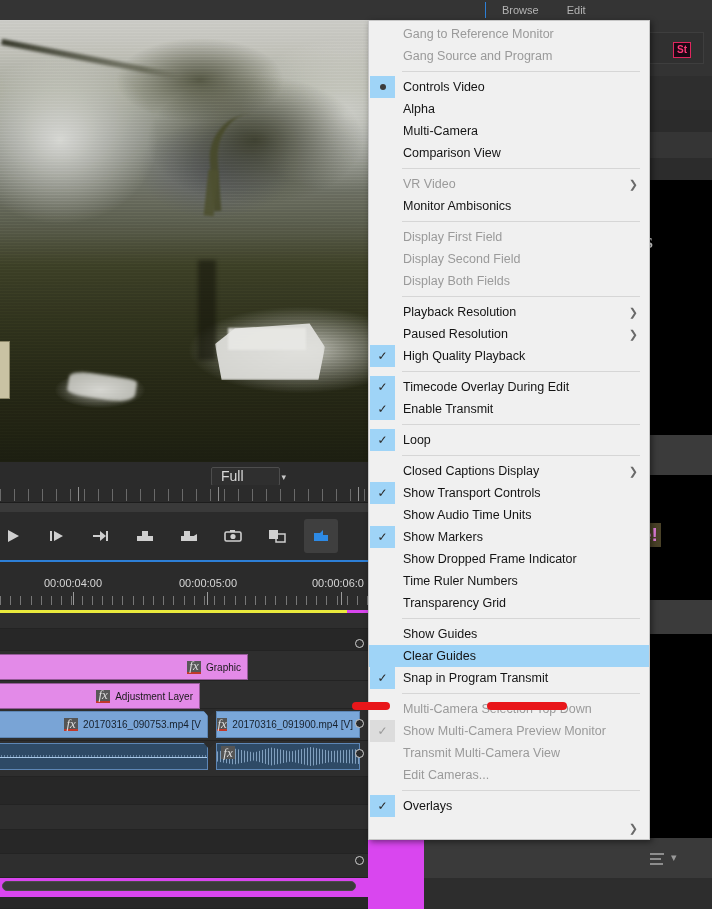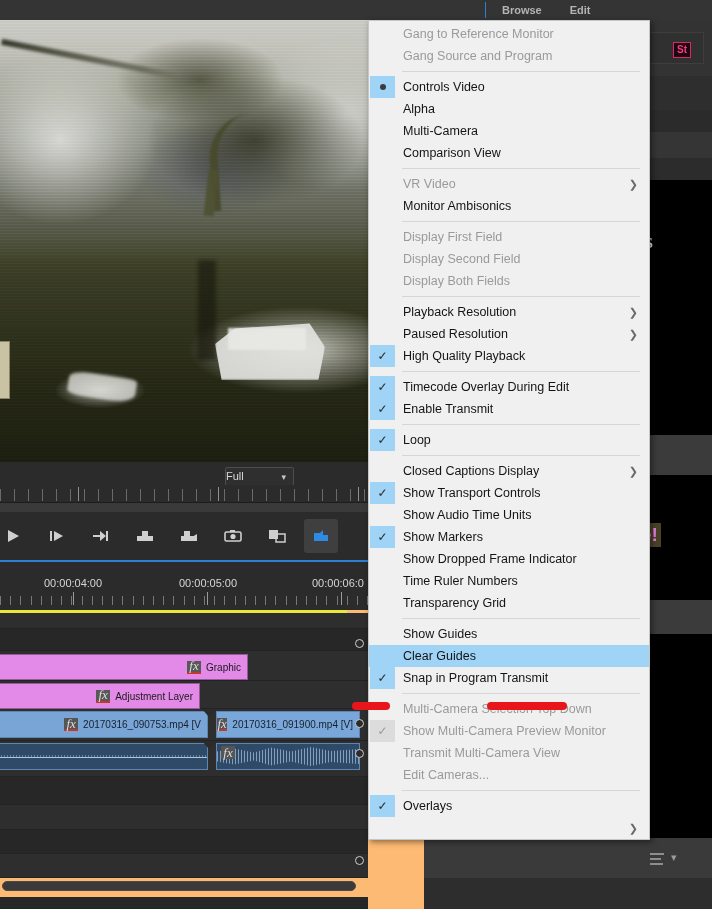--- a/index.html
+++ b/index.html
@@ -16,21 +16,20 @@
 
   
   .menubar {
     position: absolute; left: 0; top: 0; width: 712px; height: 20px;
     background: #343434;
   }
   .mb-tabs { position: absolute; left: 488px; top: 0; height: 20px; display: flex; align-items: center; }
   .mb-tab {
     color: #b4b4b4; font-size: 11px; padding: 0 14px; line-height: 20px;
     white-space: nowrap;
-    font-weight: bold;
   }
   .mb-divider {
     position: absolute; left: 485px; top: 2px; width: 1px; height: 16px; background: #2d7fd6;
   }
 
   
   .monitor {
     position: absolute; left: 0; top: 20px; width: 368px; height: 442px;
     overflow: hidden; background: #000;
   }
@@ -100,23 +99,23 @@
     position: absolute; left: -6px; top: 321px; width: 16px; height: 58px;
     background: #c9c2a3; border: 1px solid #8b8668; filter: blur(.3px);
   }
 
   
   .mon-bar {
     position: absolute; left: 0; top: 462px; width: 368px; height: 30px;
     background: #2b2b2b;
   }
   .fit-select {
-    position: absolute; right: 74px; top: 5px; width: 69px; height: 19px;
+    position: absolute; right: 88px; top: 5px; width: 69px; height: 19px;
     background: #2f2f2f; border: 1px solid #4d4d4d; border-radius: 2px;
-    color: #d8d8d8; font-size: 11px; line-height: 17px; 
+    color: #d8d8d8; font-size: 14px; line-height: 17px; padding-left: 9px;
   }
   .fit-chev {
     position: absolute; right: 82px; top: 10px; color: #c8c8c8; font-size: 9px;
   }
 
   
   .mon-ruler {
     position: absolute; left: 0; top: 485px; width: 368px; height: 18px;
     background: #2b2b2b;
     border-bottom: 1px solid #1d1d1d;
@@ -140,21 +139,21 @@
   .tbtn {
     width: 34px; height: 34px; display: flex; align-items: center; justify-content: center;
     color: #cfcfcf;
   }
   .tbtn.active { background: #3f3f3f; border-radius: 3px; color: #2d8ae5; }
   .tbtn svg { display: block; }
 
   
   .timeline {
     position: absolute; left: 0; top: 564px; width: 424px; height: 345px;
-    background: #fdba74;
+    background: #d946ef;
   }
   .tl-ruler { position: absolute; left: 0; top: 0; width: 368px; height: 46px; background: #2b2b2b; }
   .tl-label {
     position: absolute; top: 13px; color: #d6d6d6; font-size: 11px; white-space: nowrap;
   }
   .tl-ticks {
     position: absolute; left: 0; top: 32px; width: 368px; height: 9px;
     background: repeating-linear-gradient(90deg, #777 0px, #777 1px, transparent 1px, transparent 10.2px);
   }
   .tl-bigtick { position: absolute; top: 28px; width: 1px; height: 13px; background: #9a9a9a; }

